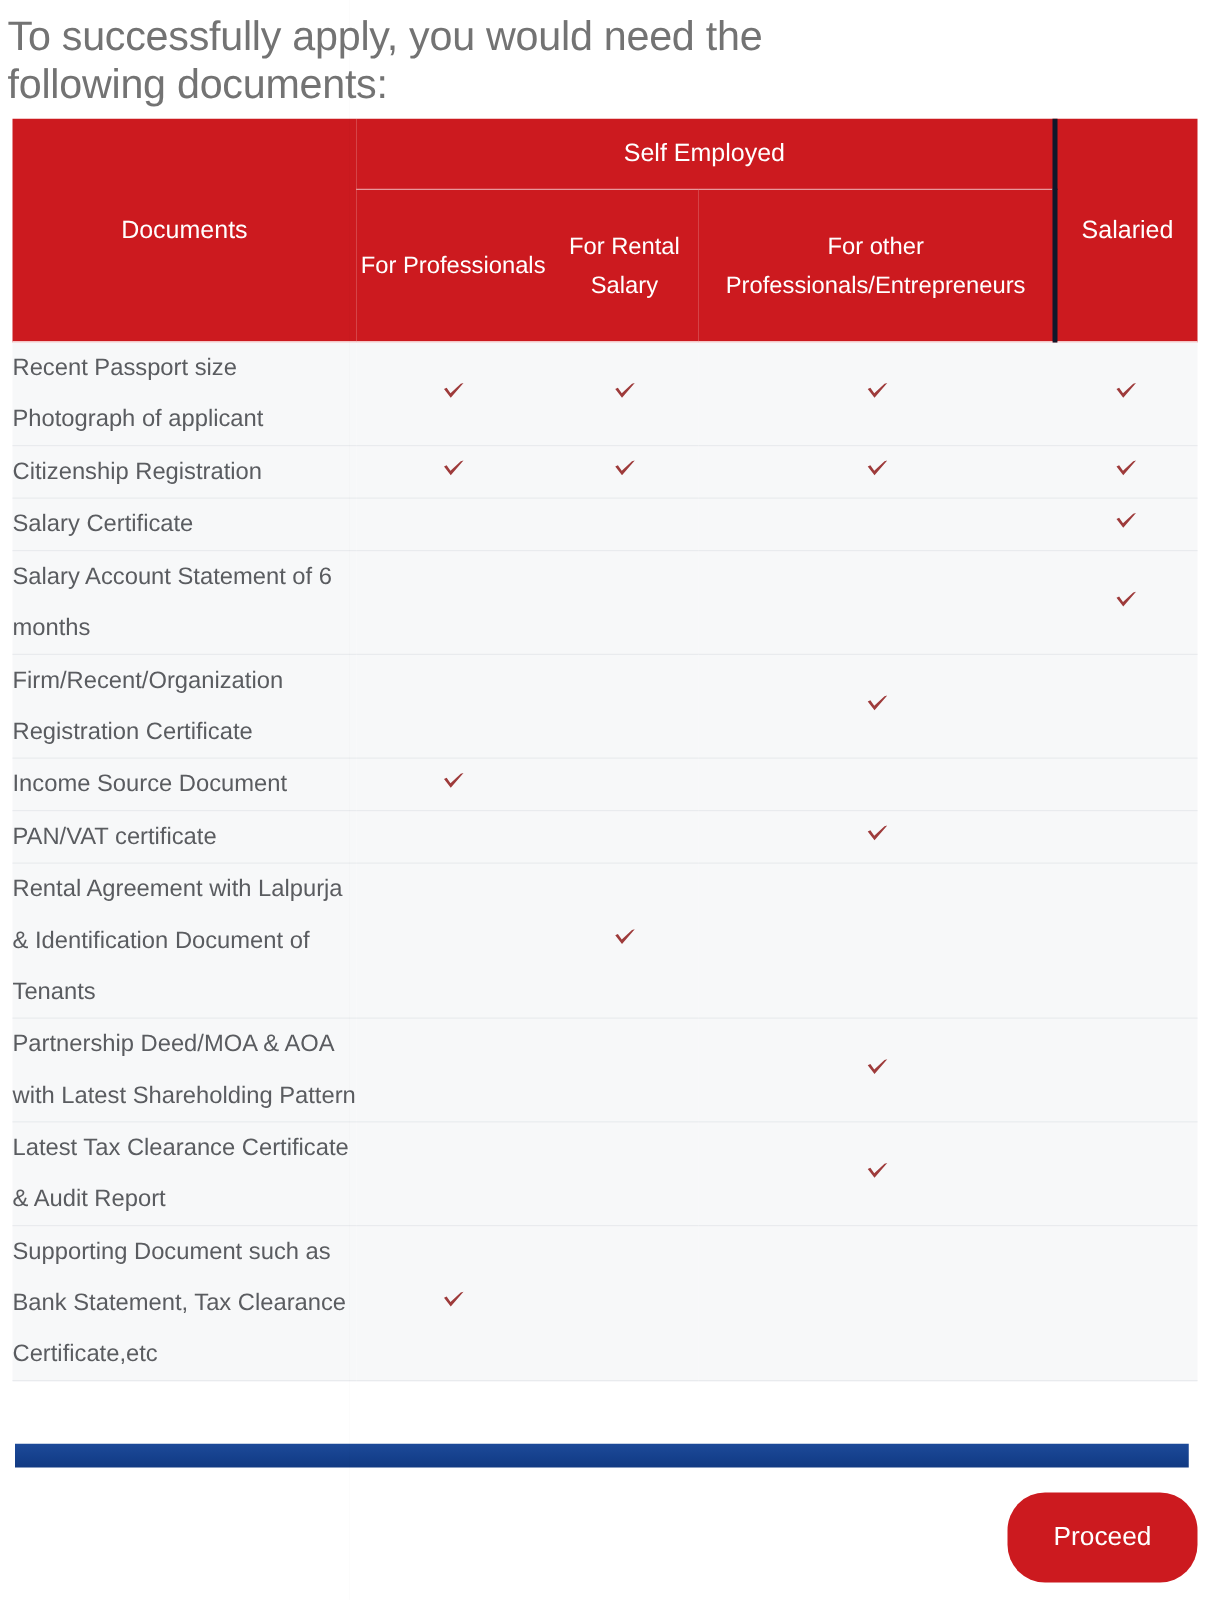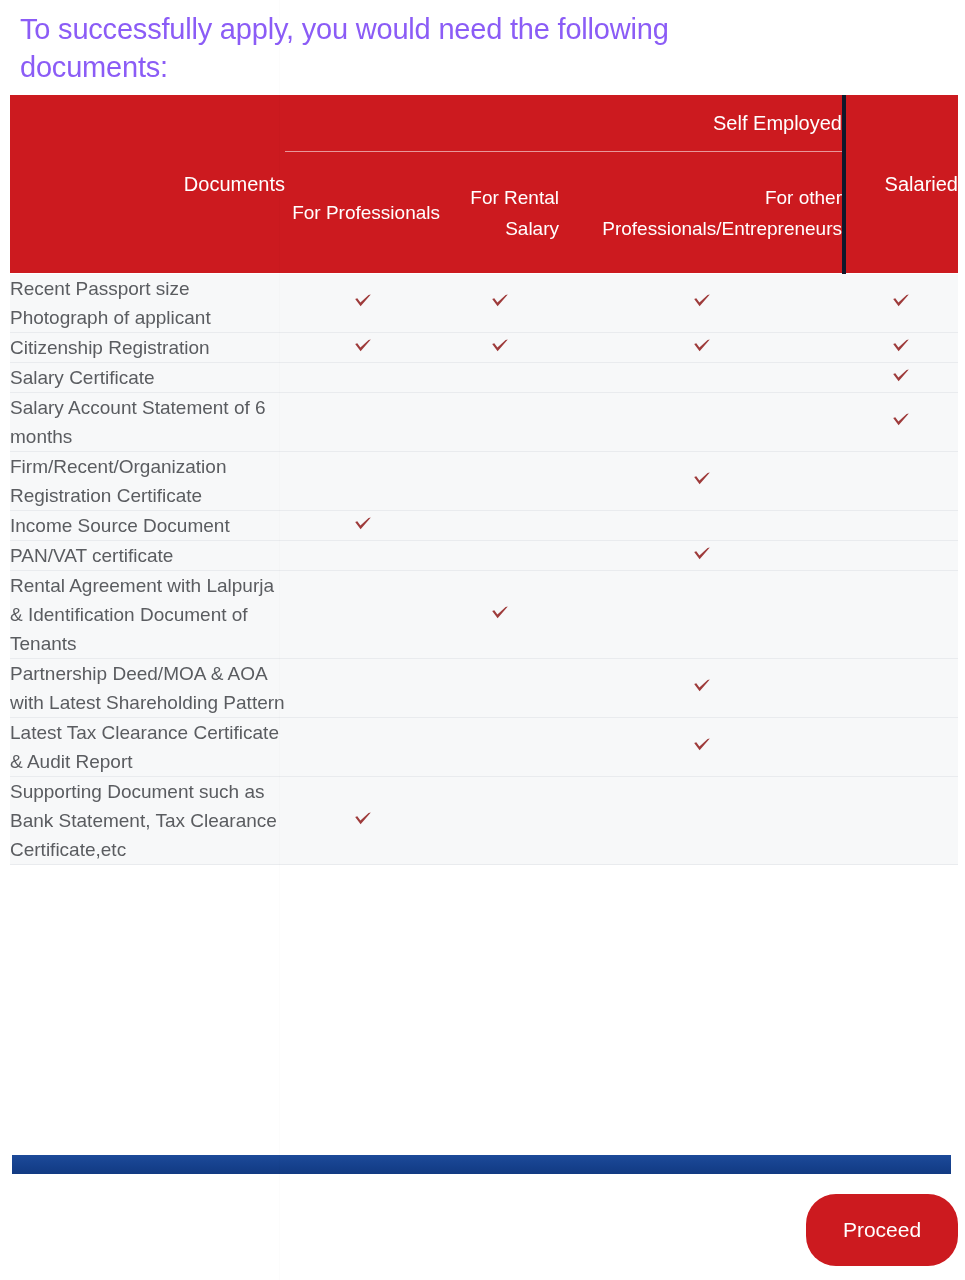--- a/index.html
+++ b/index.html
@@ -13,46 +13,46 @@
     background: #ffffff;
     font-family: "Liberation Sans", sans-serif;
     -webkit-font-smoothing: antialiased;
     overflow: hidden;
     position: relative;
   }
 
   
   .page-title {
     position: absolute;
-    left: 20px;
+    left: 6px;
     top: 10px;
     width: 700px;
-    font-size: 29px;
+    font-size: 33px;
     line-height: 38px;
-    color: #8b5cf6;
+    color: #737373;
     font-weight: 400;
     letter-spacing: -0.2px;
   }
 
   
   .doc-table {
     position: absolute;
     left: 10px;
     top: 95px;
     width: 948px;
     border-collapse: collapse;
     table-layout: fixed;
   }
 
   
   .thead-cell {
     background: #cc1a1f;
     color: #ffffff;
     font-weight: 400;
-    text-align: right;
+    text-align: center;
     vertical-align: middle;
     padding: 0;
     border: 0;
   }
   .th-documents {
     width: 275px;
     height: 177px;
     font-size: 20px;
   }
   .th-self-employed-group {
@@ -79,21 +79,21 @@
   .doc-row > td {
     background: #f7f8f9;
     border-bottom: 1px solid #e9ebee;
     border-top: 1px solid #ffffff;
     vertical-align: middle;
     padding: 0;
   }
   .cell-doc {
     color: #5a5c60;
     font-size: 19px;
-    line-height: 29px;
+    line-height: 41px;
     padding: 16px 10px 16px 9px;
     text-align: left;
   }
   .cell-mark {
     text-align: center;
   }
   .tick {
     display: inline-block;
     width: 20px;
     height: 20px;

